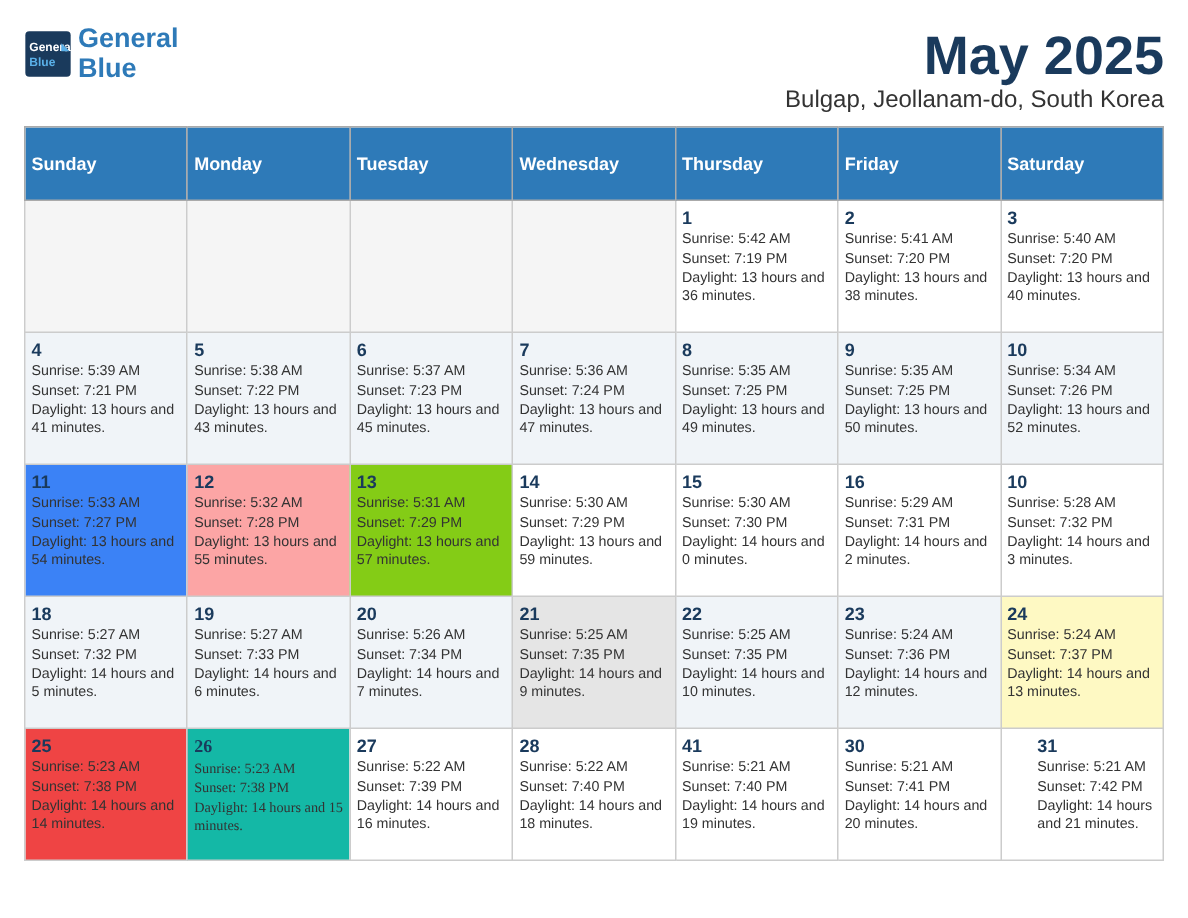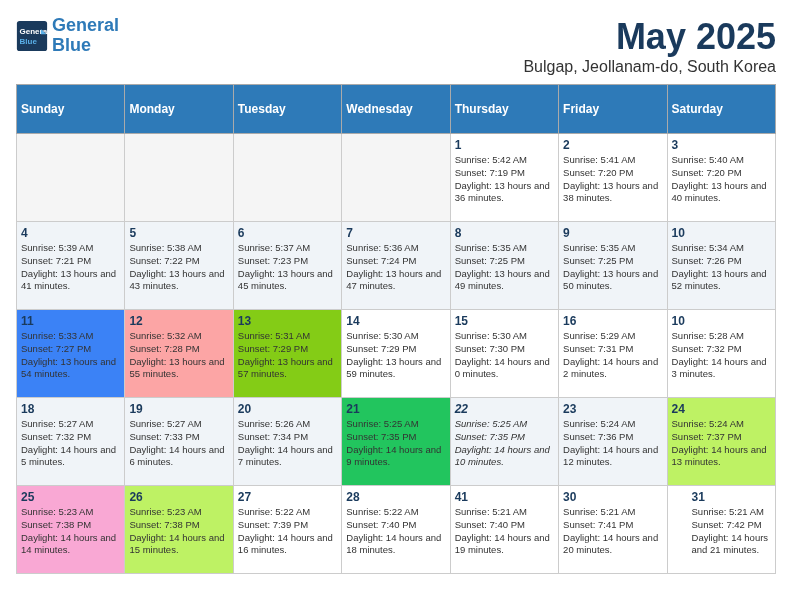--- a/index.html
+++ b/index.html
@@ -217,43 +217,43 @@
           <div class="day-info">Sunrise: 5:27 AM<br>Sunset: 7:32 PM<br>Daylight: 14 hours and 5 minutes.</div>
         </td>
         <td class="filled" style="background: rgb(240, 244, 248);">
           <span class="day-num">19</span>
           <div class="day-info">Sunrise: 5:27 AM<br>Sunset: 7:33 PM<br>Daylight: 14 hours and 6 minutes.</div>
         </td>
         <td class="filled" style="background: rgb(240, 244, 248);">
           <span class="day-num">20</span>
           <div class="day-info">Sunrise: 5:26 AM<br>Sunset: 7:34 PM<br>Daylight: 14 hours and 7 minutes.</div>
         </td>
-        <td class="filled" style="background: #22c55e;">
+        <td class="filled" style="background: #e5e5e5;">
           <span class="day-num">21</span>
           <div class="day-info">Sunrise: 5:25 AM<br>Sunset: 7:35 PM<br>Daylight: 14 hours and 9 minutes.</div>
         </td>
-        <td class="filled" style="background: rgb(240, 244, 248); font-style: italic;">
+        <td class="filled" style="background: rgb(240, 244, 248);">
           <span class="day-num">22</span>
           <div class="day-info">Sunrise: 5:25 AM<br>Sunset: 7:35 PM<br>Daylight: 14 hours and 10 minutes.</div>
         </td>
         <td class="filled" style="background: rgb(240, 244, 248);">
           <span class="day-num">23</span>
           <div class="day-info">Sunrise: 5:24 AM<br>Sunset: 7:36 PM<br>Daylight: 14 hours and 12 minutes.</div>
         </td>
-        <td class="filled" style="background: #bef264;">
+        <td class="filled" style="background: #fef9c3;">
           <span class="day-num">24</span>
           <div class="day-info">Sunrise: 5:24 AM<br>Sunset: 7:37 PM<br>Daylight: 14 hours and 13 minutes.</div>
         </td>
       </tr>
       <tr class="week-row">
-        <td class="filled" style="background: #f9a8d4; margin-left: 28px;">
+        <td class="filled" style="background: #ef4444; margin-left: 28px;">
           <span class="day-num">25</span>
           <div class="day-info">Sunrise: 5:23 AM<br>Sunset: 7:38 PM<br>Daylight: 14 hours and 14 minutes.</div>
         </td>
-        <td class="filled" style="background: #bef264;">
+        <td class="filled" style="background: #14b8a6; font-family: Liberation Serif, serif;">
           <span class="day-num">26</span>
           <div class="day-info">Sunrise: 5:23 AM<br>Sunset: 7:38 PM<br>Daylight: 14 hours and 15 minutes.</div>
         </td>
         <td class="filled" style="background: rgb(255, 255, 255);">
           <span class="day-num">27</span>
           <div class="day-info">Sunrise: 5:22 AM<br>Sunset: 7:39 PM<br>Daylight: 14 hours and 16 minutes.</div>
         </td>
         <td class="filled" style="background: rgb(255, 255, 255);">
           <span class="day-num">28</span>
           <div class="day-info">Sunrise: 5:22 AM<br>Sunset: 7:40 PM<br>Daylight: 14 hours and 18 minutes.</div>

